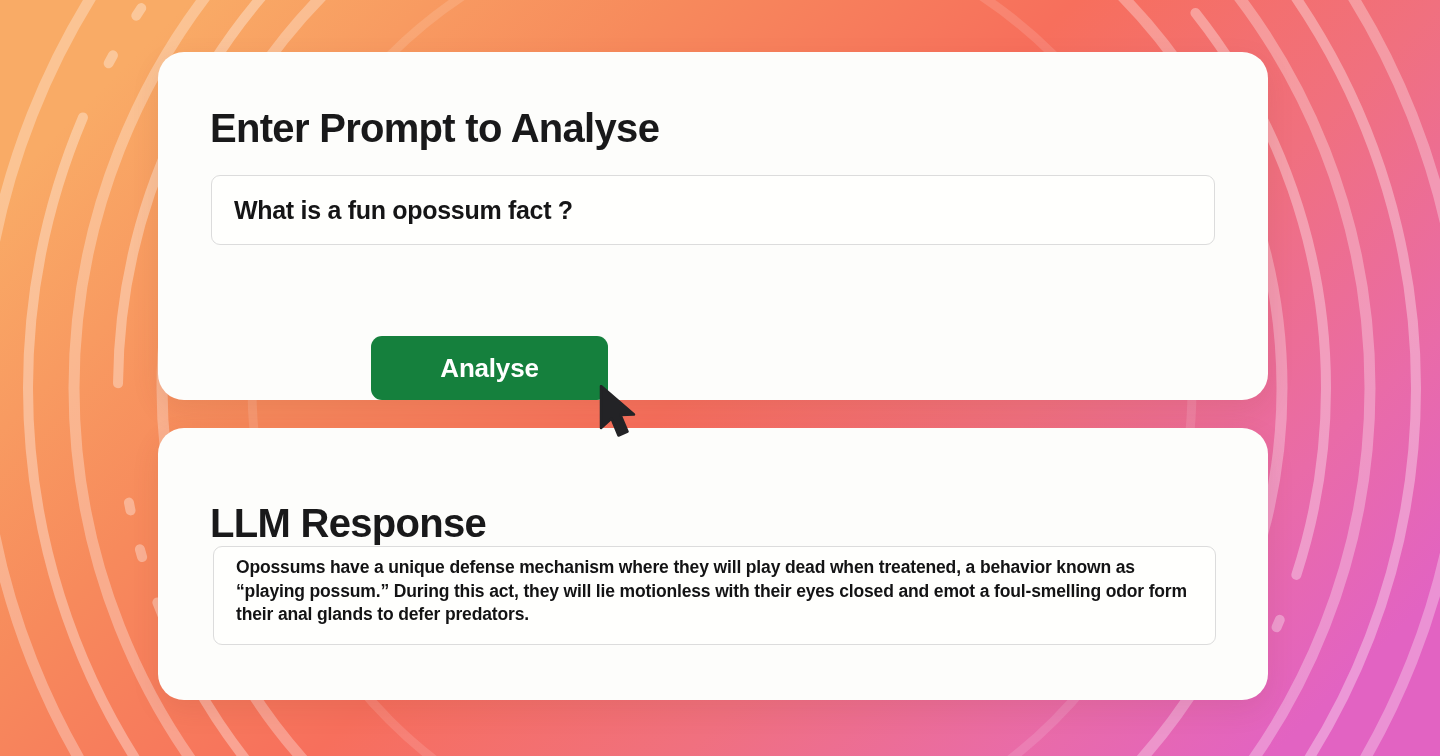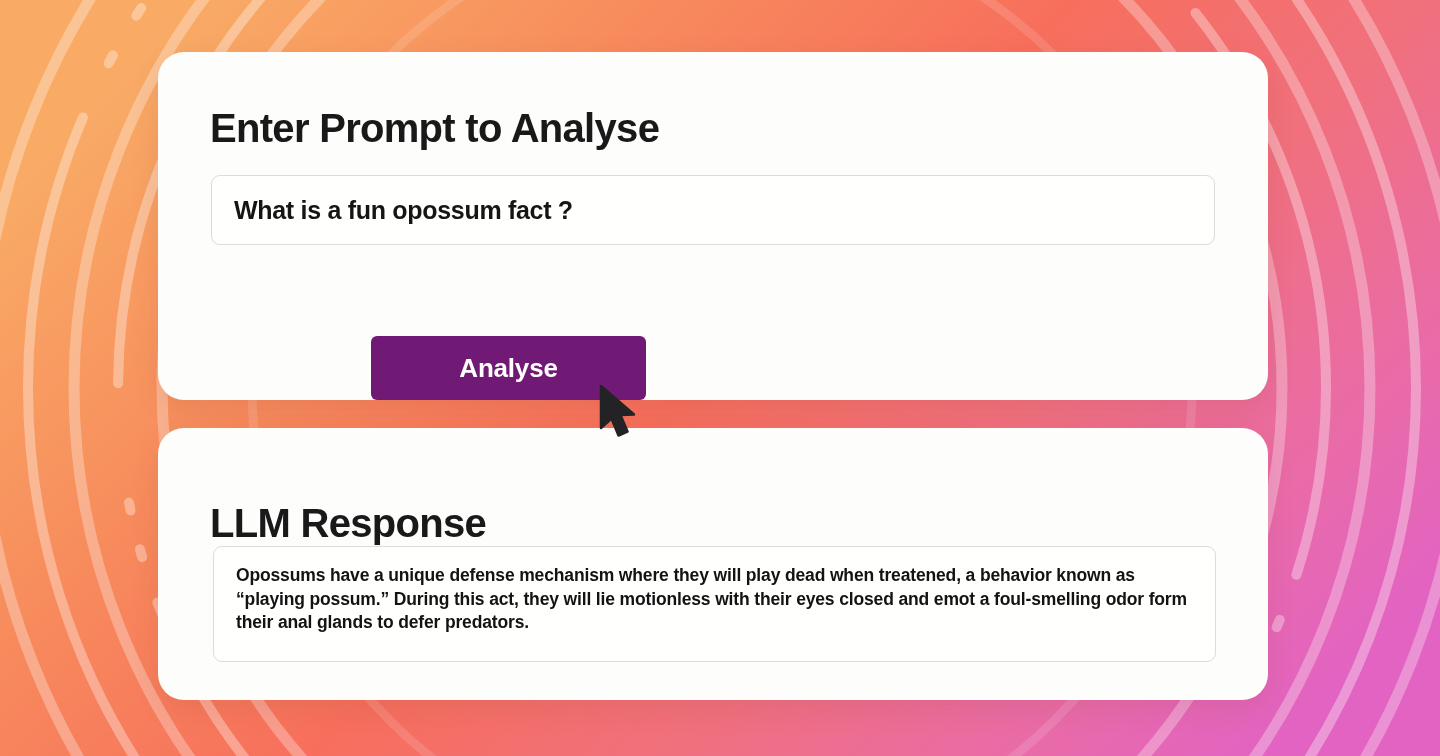--- a/index.html
+++ b/index.html
@@ -88,25 +88,25 @@
     color: #151516;
     letter-spacing: -0.3px;
     text-align: right;
   }
 
   
   #analyse-button {
     position: absolute;
     left: 213px;
     top: 284px;
-    width: 275px;
+    width: 237px;
     height: 64px;
-    background: #701a75;
+    background: #15803d;
     border: none;
-    border-radius: 6px;
+    border-radius: 11px;
     color: #ffffff;
     font-family: "Liberation Sans", sans-serif;
     font-size: 26px;
     font-weight: 700;
     letter-spacing: -0.2px;
     cursor: pointer;
     z-index: 3;
   }
 
   
@@ -119,25 +119,25 @@
     z-index: 5;
     pointer-events: none;
   }
 
   
   #response-field {
     position: absolute;
     left: 213px;
     top: 546px;
     width: 1003px;
-    height: 116px;
+    height: 99px;
     border: 1px solid #dcdcdc;
     border-radius: 9px;
     background: #fffffd;
-    padding: 17px 22px 0 22px;
+    padding: 9px 22px 0 22px;
     z-index: 3;
   }
 
   #response-text {
     font-size: 17.5px;
     font-weight: 700;
     line-height: 23.5px;
     color: #131314;
     letter-spacing: -0.15px;
   }

